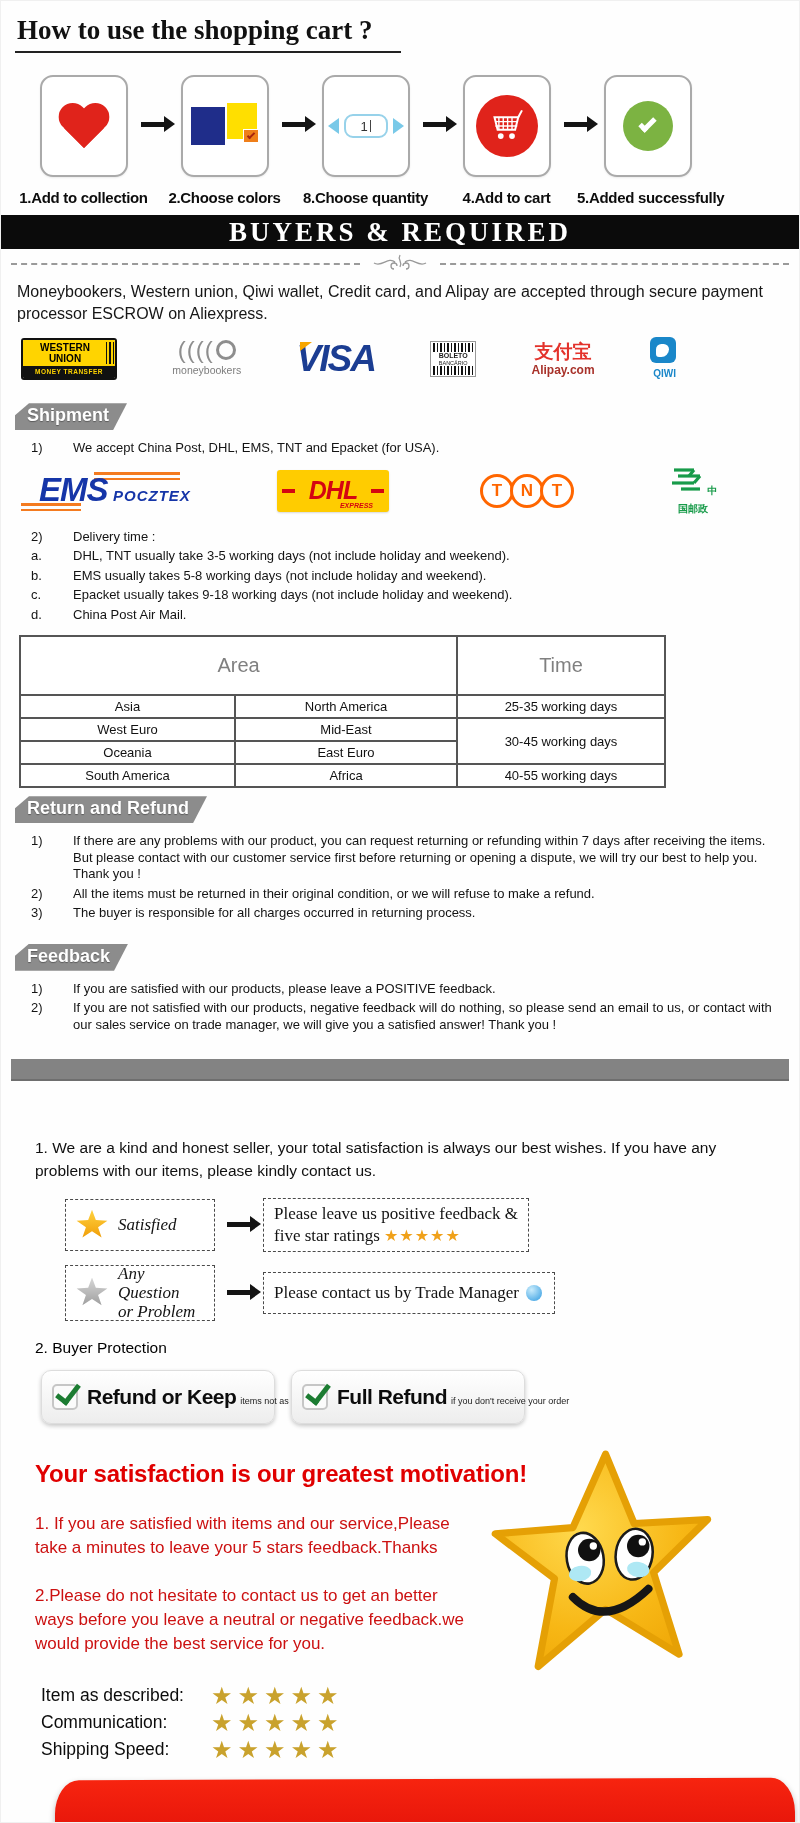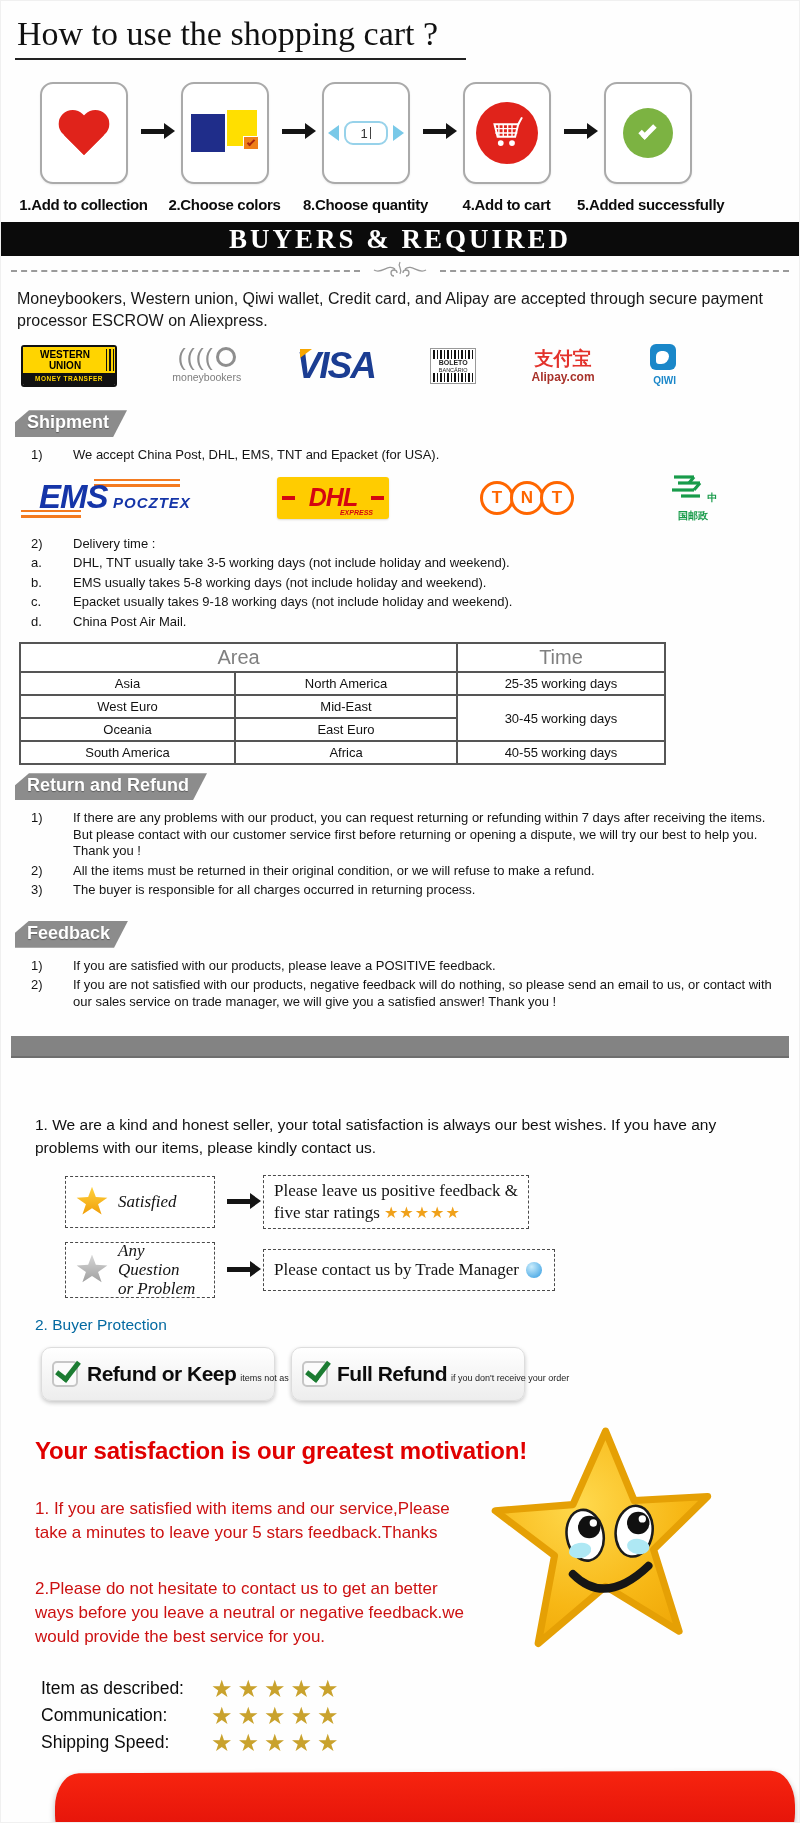--- a/index.html
+++ b/index.html
@@ -2,21 +2,21 @@
 <html><head>
 <meta charset="utf-8">
 <style>
   * { box-sizing: border-box; margin: 0; padding: 0; }
   html,body { background:#fff; }
   body { width:800px; font-family:"Liberation Sans", sans-serif; color:#1e1e1e; }
   .page { position:relative; width:800px; height:1823px; background:#fefefe; overflow:hidden; border:1px solid #f0f0f0; }
 
   
   .title-wrap { margin:14px 0 0 14px; }
-  .page-title { display:inline-block; font-family:"Liberation Serif", serif; font-weight:normal; font-size:34px; color:#111; border-bottom:2px solid #222; padding:0 28px 5px 2px; }
+  .page-title { display:inline-block; font-family:"Liberation Serif", serif; font-weight:bold; font-size:27px; color:#111; border-bottom:2px solid #222; padding:0 28px 5px 2px; }
 
   
   .steps-row { position:relative; width:705px; margin:22px 0 0 12px; display:flex; }
   .step-col { width:141px; display:flex; justify-content:center; }
   .step-card { width:88px; height:102px; border:2px solid #aaa; border-radius:13px; background:#fff; display:flex; align-items:center; justify-content:center; box-shadow:0 1px 2px rgba(0,0,0,.08); }
   .step-arrow { position:absolute; top:47px; }
   .fat-arrow { position:relative; width:24px; height:5px; background:#141414; }
   .fat-arrow::after { content:""; position:absolute; right:-10px; top:-6px; border-left:11px solid #141414; border-top:8px solid transparent; border-bottom:8px solid transparent; }
   .labels-row { width:760px; margin:12px 0 0 12px; display:flex; }
   .step-label { width:141px; text-align:center; font-weight:bold; font-size:15px; letter-spacing:-0.3px; white-space:nowrap; color:#0d0d0d; }
@@ -102,52 +102,52 @@
   .dhl-sub { position:absolute; right:16px; bottom:3px; font-size:7px; font-style:italic; font-weight:bold; color:#d40511; }
   .tnt { display:flex; }
   .tnt-circle { width:34px; height:34px; border-radius:50%; background:#fff; border:3.5px solid #f60; display:flex; align-items:center; justify-content:center; font-size:17px; font-weight:bold; color:#f60; margin-left:-4px; }
   .tnt-circle:first-child { margin-left:0; }
   .cpost { text-align:center; width:56px; }
   .cpost-label { font-size:10px; color:#189b4a; font-weight:bold; }
 
   
   .ship-table { margin:12px 0 0 18px; border-collapse:collapse; table-layout:fixed; width:645px; background:#fff; }
   .ship-table td { border:2px solid #555; text-align:center; font-size:13px; padding:3px 2px; color:#111; }
-  .ship-table .thead td { font-size:20px; color:#808080; padding:2px; }
+  .ship-table .thead td { font-size:20px; color:#808080; padding:17px; }
 
   
   .divider { height:22px; background:#838383; margin:26px 10px 0; box-shadow:inset 0 -2px 0 #6e6e6e; }
 
   
   .intro { margin:56px 34px 0 34px; font-size:15.5px; line-height:1.45; color:#101010; max-width:712px; }
   .dash-row { display:flex; align-items:center; margin-left:64px; gap:12px; }
   .dash-box { border:1.5px dashed #4a4a4a; background:#fff; }
   .box-cause { width:150px; height:52px; display:flex; align-items:center; gap:10px; padding:0 10px; }
   .box-cause.tall { height:56px; }
   .star-shape { width:32px; height:30px; flex:none; clip-path:polygon(50% 0%, 62% 34%, 98% 36%, 69% 58%, 80% 92%, 50% 71%, 20% 92%, 31% 58%, 2% 36%, 38% 34%); }
   .star-gold { background:linear-gradient(#ffd23e,#ef9a05); }
   .star-gray { background:linear-gradient(#d6d6d6,#9a9a9a); }
   .serif-it { font-family:"Liberation Serif", serif; font-style:italic; font-size:17px; color:#131313; line-height:1.12; }
   .box-result { font-family:"Liberation Serif", serif; font-size:17px; color:#131313; padding:4px 10px; line-height:1.28; }
   .mini-stars { color:#f0a11a; font-size:16px; letter-spacing:1px; }
   .box-result.single { display:flex; align-items:center; gap:7px; height:42px; width:292px; }
   .tm-icon { width:16px; height:16px; border-radius:50%; background:radial-gradient(circle at 35% 30%, #c9ecfc, #2f9ae0); display:inline-block; flex:none; }
-  .bp-heading { margin:18px 0 10px 34px; font-size:15.5px; color:#0369a1; }
+  .bp-heading { margin:18px 0 10px 34px; font-size:15.5px; color:#000000; }
   .bp-row { display:flex; gap:16px; margin:13px 0 0 40px; }
   .bp-box { width:234px; height:54px; border-radius:10px; background:linear-gradient(#ffffff,#ededed); border:1px solid #ddd; box-shadow:0 2px 4px rgba(0,0,0,.22); display:flex; align-items:center; gap:9px; padding:0 10px; }
   .bp-check { position:relative; width:26px; height:26px; background:#fbfbfb; border:2px solid #c6c6c6; border-radius:5px; flex:none; }
   .bp-check::after { content:""; position:absolute; left:7px; top:-6px; width:9px; height:19px; border-right:5px solid #1c7c32; border-bottom:5px solid #1c7c32; transform:rotate(38deg); }
   .bp-text { display:flex; align-items:baseline; gap:4px; white-space:nowrap; }
   .bp-title { font-size:21px; font-weight:bold; letter-spacing:-0.5px; color:#0c0c0c; }
   .bp-sub { font-size:9px; color:#222; }
 
   
   .motivation { position:relative; margin:36px 0 0 34px; }
   .mot-headline { color:#e00000; font-weight:bold; font-size:24px; letter-spacing:-0.2px; }
-  .mot-para { color:#cc1111; font-size:17px; line-height:1.42; width:445px; margin-top:32px; }
+  .mot-para { color:#cc1111; font-size:17px; line-height:1.42; width:445px; margin-top:24px; }
   .smile-star { position:absolute; top:-12px; left:450px; }
   .ratings { margin:26px 0 0 6px; }
   .rate-row { display:flex; align-items:center; height:27px; }
   .rate-label { width:170px; font-size:17.5px; color:#0c0c0c; }
   .rate-stars { font-size:24px; color:#c9a22d; letter-spacing:5px; }
 
   
   .ribbon { margin:16px 0 0 54px; width:740px; height:76px; background:linear-gradient(#f7240f,#de0e08); border-radius:24px/34px; display:flex; align-items:center; justify-content:center; box-shadow:0 3px 6px rgba(0,0,0,.28); transform:rotate(-0.2deg); }
 </style>
 </head>

